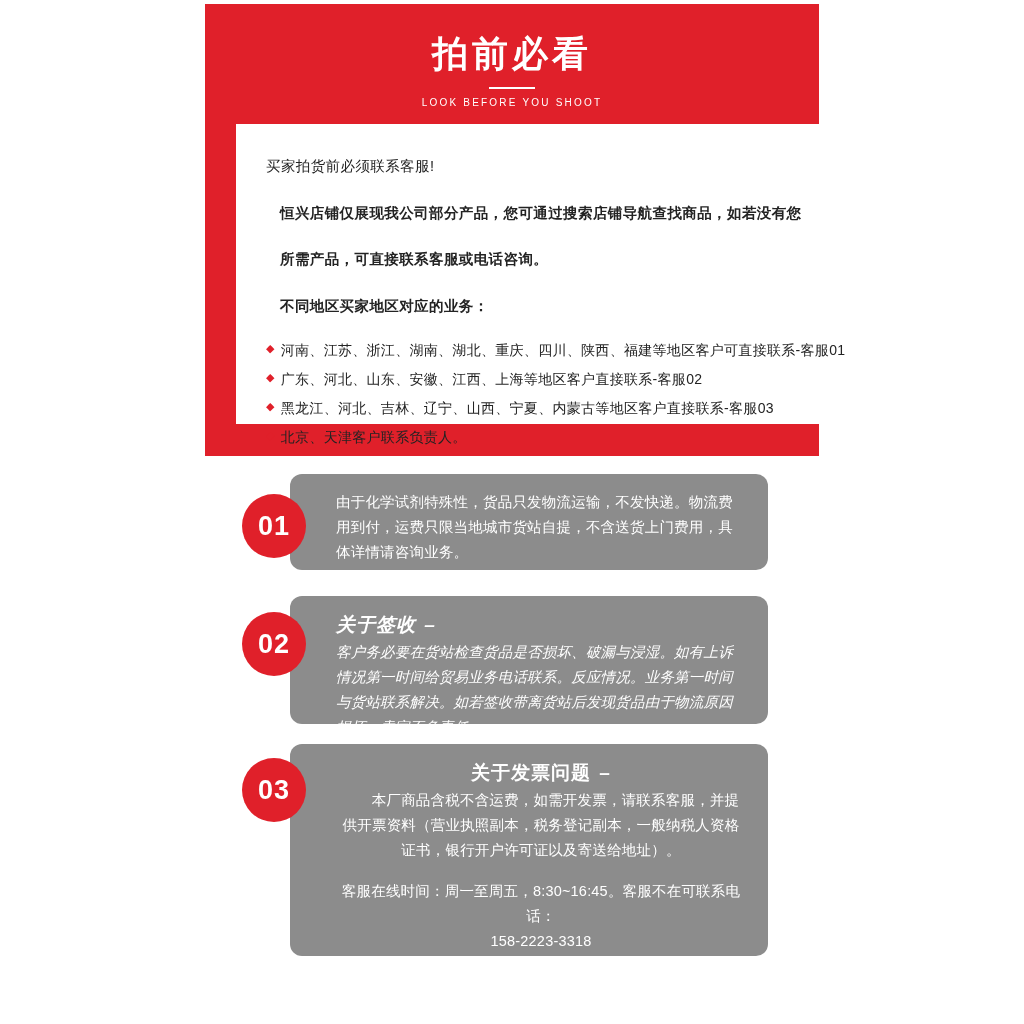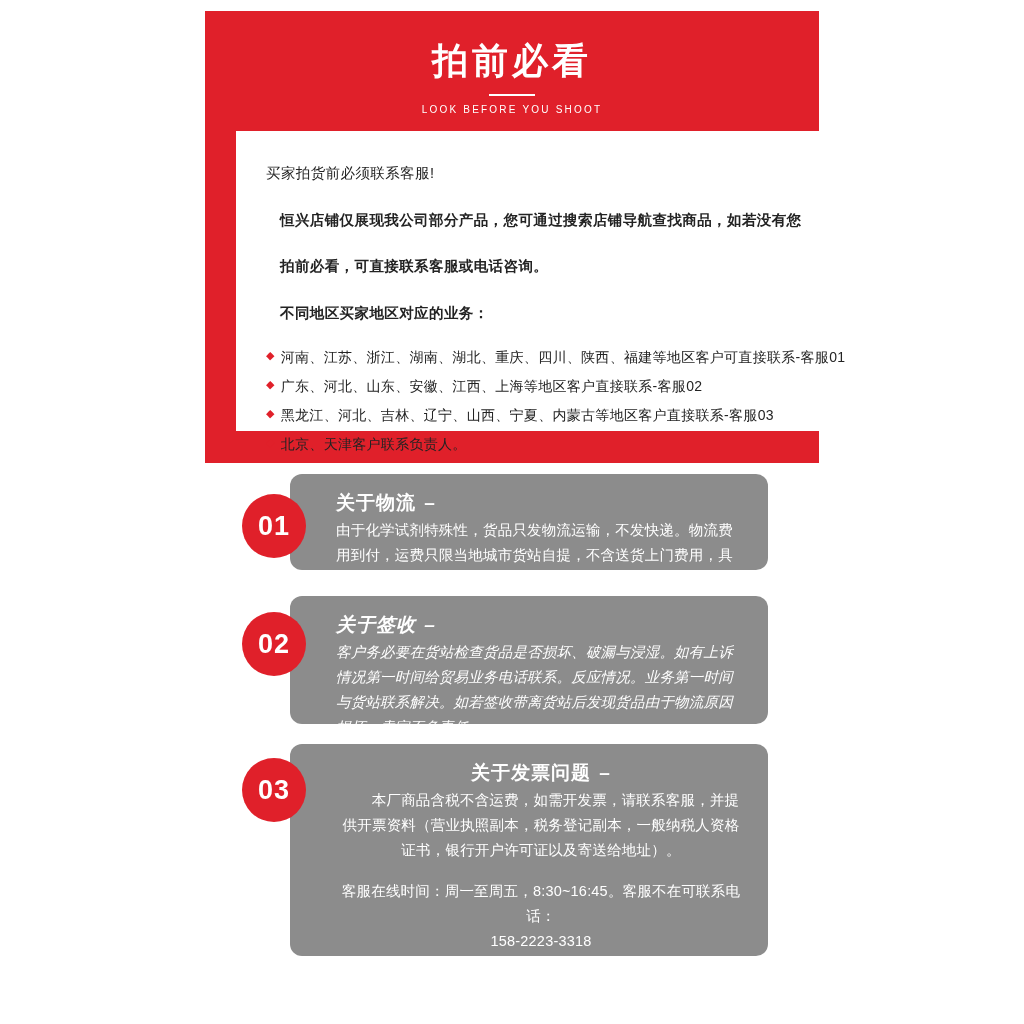--- a/index.html
+++ b/index.html
@@ -13,21 +13,21 @@
     font-family: "Liberation Sans", sans-serif;
     color: #333;
     position: relative;
     overflow: hidden;
   }
 
   
   .banner {
     position: absolute;
     left: 205px;
-    top: 11px;
+    top: 4px;
     width: 614px;
     height: 452px;
     background: #e0202a;
     box-sizing: border-box;
   }
   .banner-title {
     text-align: center;
     color: #ffffff;
     font-size: 36px;
     font-weight: bold;
@@ -159,21 +159,21 @@
 <body>
 
 <div class="banner">
   <div class="banner-title">拍前必看</div>
   <div class="banner-rule"></div>
   <div class="banner-sub">LOOK BEFORE YOU SHOOT</div>
 
   <div class="white-card">
     <div class="wc-line">买家拍货前必须联系客服!</div>
     <p class="wc-para">恒兴店铺仅展现我公司部分产品，您可通过搜索店铺导航查找商品，如若没有您</p>
-    <p class="wc-para">拍前必看，可直接联系客服或电话咨询。</p>
+    <p class="wc-para">所需产品，可直接联系客服或电话咨询。</p>
     <p class="wc-para">不同地区买家地区对应的业务：</p>
 
     <div class="bullet-row">
       <span class="diamond">◆</span>
       <span class="bullet-text">河南、江苏、浙江、湖南、湖北、重庆、四川、陕西、福建等地区客户可直接联系-客服01</span>
     </div>
     <div class="bullet-row">
       <span class="diamond">◆</span>
       <span class="bullet-text">广东、河北、山东、安徽、江西、上海等地区客户直接联系-客服02</span>
     </div>
@@ -183,24 +183,20 @@
     </div>
     <div class="bullet-row">
       <span class="diamond">◆</span>
       <span class="bullet-text">北京、天津客户联系负责人。</span>
     </div>
   </div>
 </div>
 
 <div class="badge" id="badge1">01</div>
 <div class="section" id="sec1">
-  <div class="sec-title">
-    <span>关于物流</span>
-    <span class="dash">–</span>
-  </div>
   <div class="sec-body">
     <p>由于化学试剂特殊性，货品只发物流运输，不发快递。物流费用到付，运费只限当地城市货站自提，不含送货上门费用，具体详情请咨询业务。</p>
   </div>
 </div>
 
 <div class="badge" id="badge2">02</div>
 <div class="section" id="sec2">
   <div class="sec-title">
     <span>关于签收</span>
     <span class="dash">–</span>

